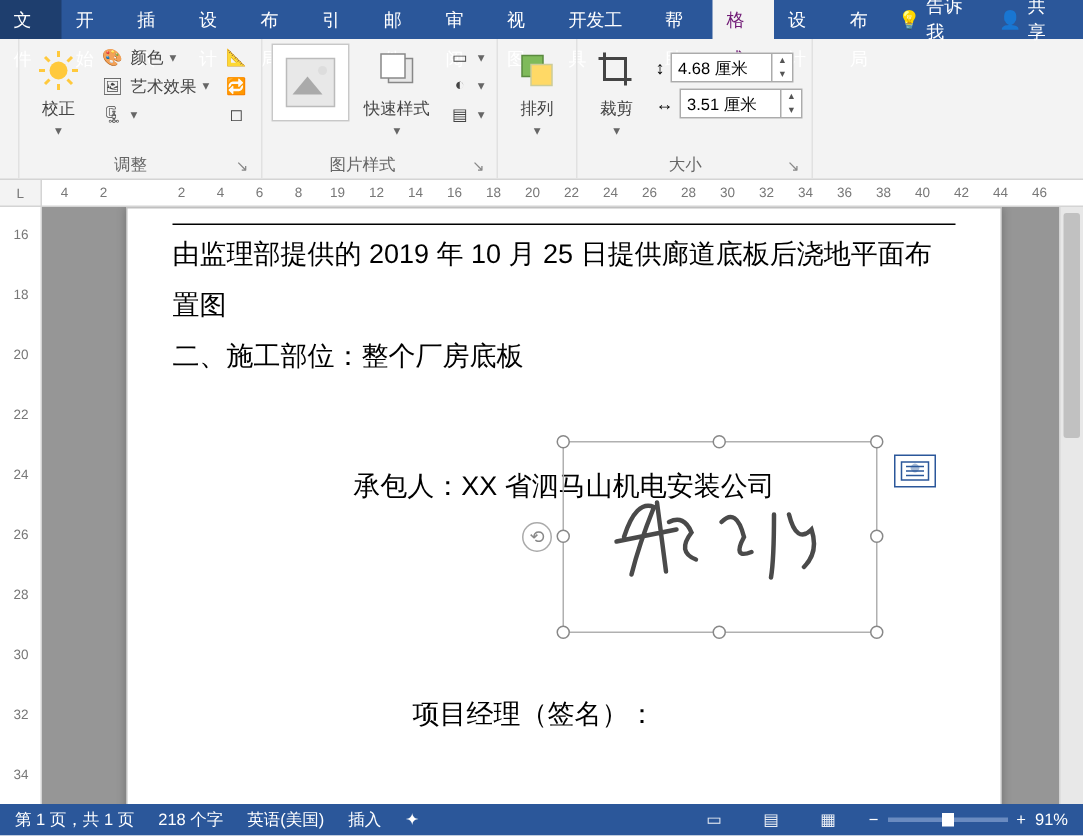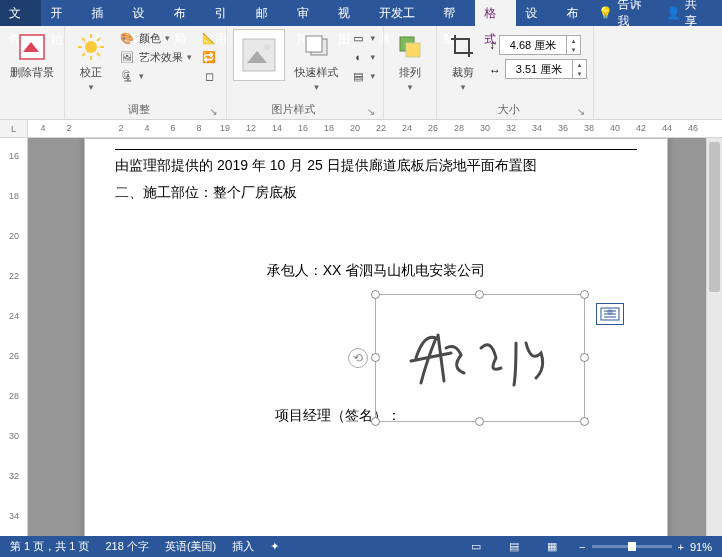--- a/index.html
+++ b/index.html
@@ -17,34 +17,34 @@
 .rgroup { border-right: 1px solid #e1e1e1; padding: 3px 6px 2px; display: flex; flex-direction: column; justify-content: space-between; }
 .rgroup .body { display: flex; align-items: flex-start; gap: 6px; }
 .rgroup .label { text-align: center; color: #666; font-size: 11px; padding-top: 2px; }
 .bigbtn { display: flex; flex-direction: column; align-items: center; gap: 2px; padding: 2px 4px; cursor: pointer; font-size: 11px; color: #444; }
 .bigbtn .ico { width: 32px; height: 32px; display: flex; align-items: center; justify-content: center; }
 .smallrow { display: flex; align-items: center; gap: 4px; font-size: 11px; color: #444; padding: 1px 2px; cursor: pointer; }
 .smallrow .ico { width: 16px; height: 16px; display:flex; align-items:center; justify-content:center; }
 .dd { font-size: 9px; color: #666; }
 .stylebox { width: 52px; height: 52px; border: 1px solid #c8c8c8; background: #fff; display:flex; align-items:center; justify-content:center; }
 .sizefield { display: flex; align-items: center; border: 1px solid #ababab; background: #fff; height: 20px; width: 82px; font-size: 11px; }
-.sizefield .val { flex:1; padding: 0 4px; text-align: center; }
+.sizefield .val { flex:1; padding: 0 4px; }
 .sizefield .spin { width: 14px; display:flex; flex-direction:column; border-left:1px solid #ababab; }
 .sizefield .spin div { height:9px; font-size:7px; text-align:center; line-height:9px; color:#555; cursor:pointer; }
 .launcher { font-size: 10px; color: #888; align-self: flex-end; padding: 0 2px; cursor:pointer; }
 
 .ruler-h { height: 18px; background: #fff; border-bottom: 1px solid #d4d4d4; position: relative; font-size: 9px; color: #777; overflow:hidden; margin-left: 28px; }
 .ruler-h .tick { position: absolute; top: 3px; width: 14px; text-align: center; }
 .ruler-corner { width:28px; height:18px; background:#f3f3f3; border-bottom:1px solid #d4d4d4; border-right:1px solid #d4d4d4; position:absolute; display:flex; align-items:center; justify-content:center; font-size:9px; color:#777;}
 .workarea { display: flex; height: 398px; }
 .ruler-v { width: 28px; background: #fff; border-right: 1px solid #d4d4d4; position: relative; font-size: 9px; color: #777; }
 .ruler-v .tick { position:absolute; left:3px; width:22px; text-align:center; transform: translateY(-50%);}
 .canvas { flex:1; background: #969696; overflow: auto; position: relative; }
 .page { position: absolute; left: 56px; top: 0; width: 584px; height: 480px; background: #fff; box-shadow: 0 0 6px rgba(0,0,0,0.25); border: 1px solid #c0c0c0; }
-.content { padding: 10px 30px; font-family: "SimSun"; font-size: 14px; color: #000; line-height: 1.9; }
+.content { padding: 10px 30px; font-family: "SimSun"; font-size: 18px; color: #000; line-height: 1.9; }
 .content .row1 { border-top:1px solid #000; padding-top:2px;}
 .content .center { text-align: center; }
 
 .selbox { position: absolute; border: 1px solid #b0b0b0; width: 210px; height: 128px; left: 290px; top: 155px; }
 .handle { position:absolute; width:9px; height:9px; background:#fff; border:1px solid #888; border-radius:50%; }
 .h-tl{top:-5px;left:-5px}.h-tr{top:-5px;right:-5px}.h-bl{bottom:-5px;left:-5px}.h-br{bottom:-5px;right:-5px}
 .h-t{top:-5px;left:50%;margin-left:-5px}.h-b{bottom:-5px;left:50%;margin-left:-5px}
 .h-l{left:-5px;top:50%;margin-top:-5px}.h-r{right:-5px;top:50%;margin-top:-5px}
 .rotate { position:absolute; left:-28px; top:50%; margin-top:-10px; width:20px;height:20px; border:1px solid #aaa; border-radius:50%; background:#fff; display:flex;align-items:center;justify-content:center; color:#888; cursor:pointer;}
 .layoutbtn { position:absolute; right:-40px; top:8px; width:28px; height:22px; border:1px solid #2b579a; background:#fff; display:flex; align-items:center; justify-content:center; cursor:pointer; }
@@ -87,31 +87,20 @@
       </span>
     <span>
         <span>👤</span>
         <span>共享</span>
       </span>
   </div>
 </div>
 
 <div class="ribbon">
   <div class="rgroup">
-    <div class="body">
-      <div class="bigbtn">
-        <div class="ico">
-            <svg width="30" height="30">
-              <rect x="3" y="3" width="24" height="24" fill="#fff" stroke="#d45" stroke-width="1.5"></rect>
-              <path d="M6 20 L14 10 L22 20 Z" fill="#d45"></path>
-            </svg>
-          </div>
-        <span>删除背景</span>
-      </div>
-    </div>
     <div class="label"></div>
   </div>
   <div class="rgroup">
     <div class="body">
       <div class="bigbtn">
         <div class="ico">
             <svg width="28" height="28">
               <circle cx="14" cy="14" r="6" fill="#ffc93c"></circle>
               <g stroke="#ffc93c" stroke-width="2">
                 <line x1="14" y1="1" x2="14" y2="5"></line>

